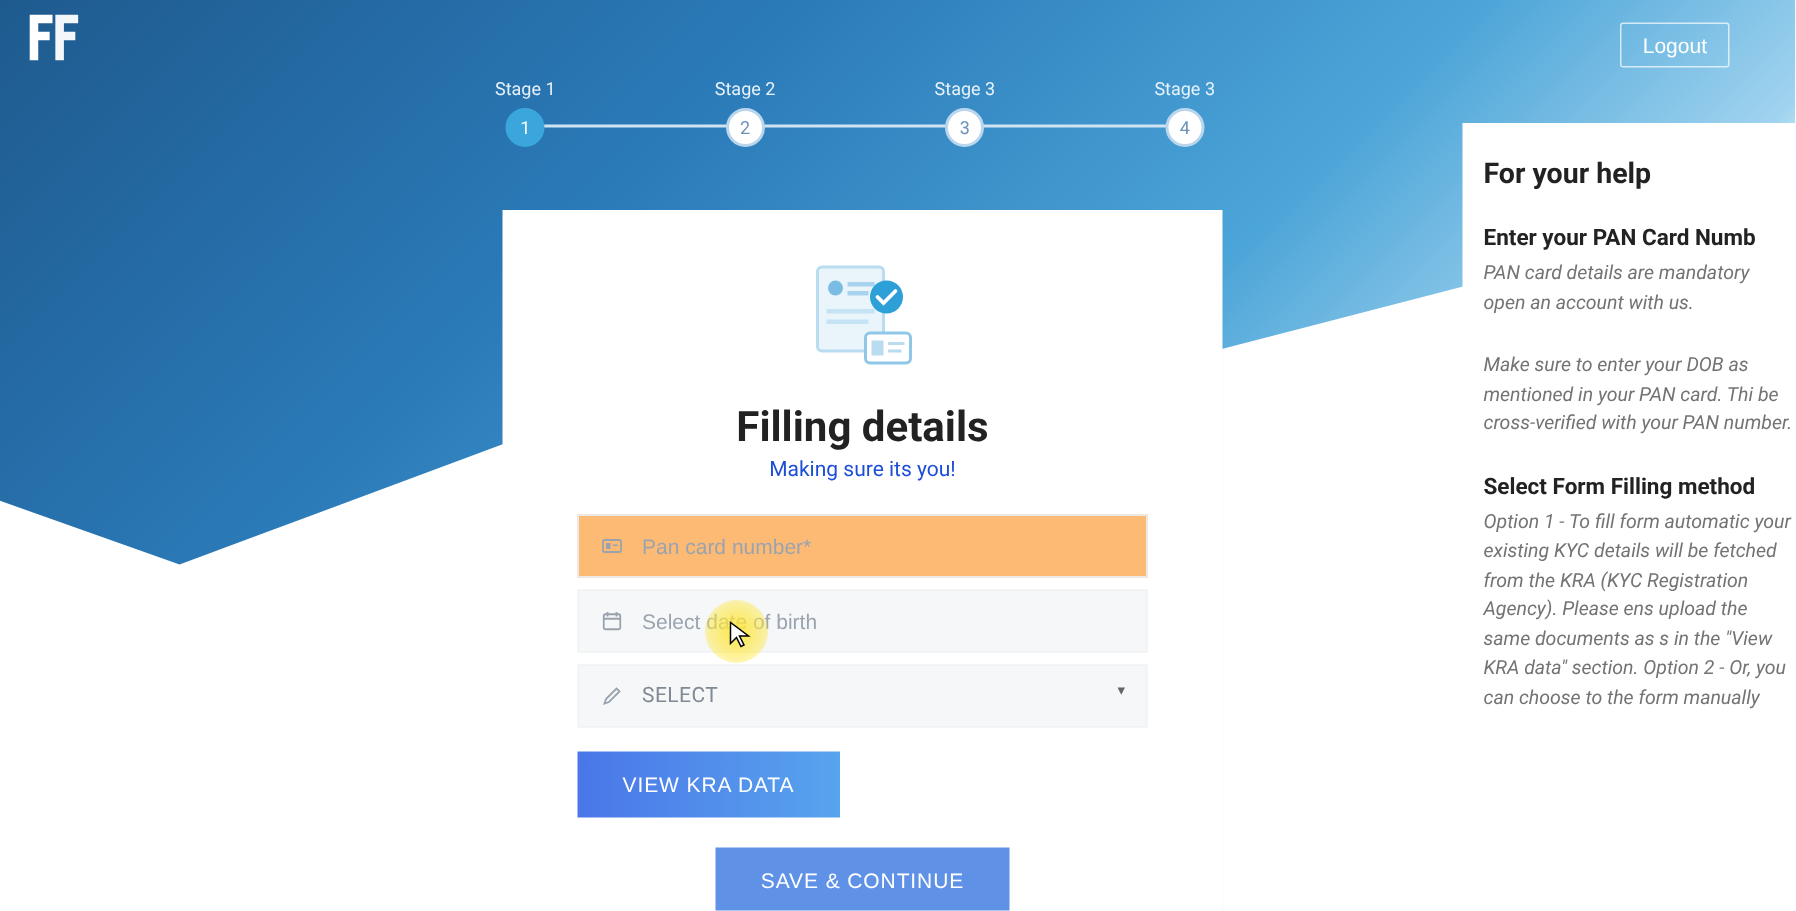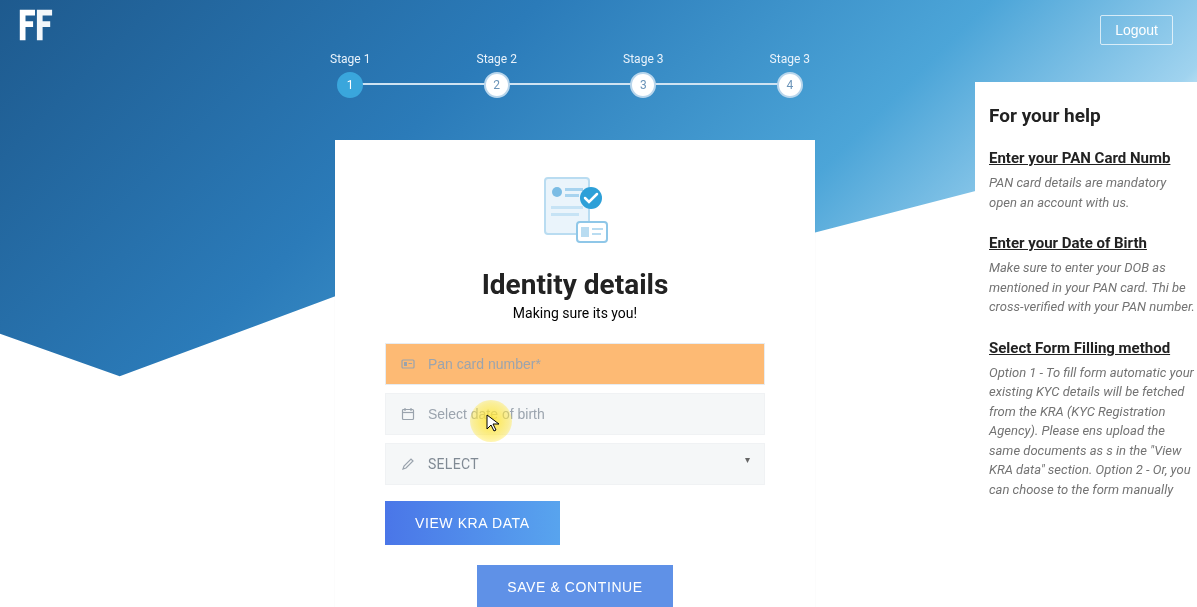--- a/index.html
+++ b/index.html
@@ -21,21 +21,21 @@
 .logo {
   position: absolute;
   top: 6px; left: 16px;
   z-index: 3;
   color: #fff;
   font-weight: 800;
 }
 .logo svg { width: 38px; height: 38px; }
 .logout {
   position: absolute;
-  top: 15px; right: 24px;
+  top: 15px; right: 44px;
   border: 1px solid rgba(255,255,255,0.7);
   color: #fff;
   padding: 6px 14px;
   font-size: 14px;
   background: transparent;
   border-radius: 2px;
   z-index: 3;
   cursor: pointer;
 }
 .stepper {
@@ -103,21 +103,21 @@
   margin-bottom: 18px;
 }
 .card h1 {
   font-size: 28px;
   font-weight: 700;
   color: #222;
   margin-bottom: 4px;
 }
 .card .sub {
   font-size: 14px;
-  color: #000000;
+  color: #1d4ed8;
   margin-bottom: 22px;
 }
 .field {
   border: 1px solid #e7ecf1;
   background: #fdba74;
   height: 42px;
   display: flex;
   align-items: center;
   padding: 0 14px;
   margin-bottom: 8px;
@@ -185,21 +185,20 @@
   font-weight: 700;
   color: #222;
   margin-bottom: 22px;
 }
 .help h3 {
   font-size: 15px;
   font-weight: 700;
   color: #222;
   margin-bottom: 6px;
   white-space: nowrap;
-  text-decoration: underline;
 }
 .help p {
   font-size: 13px;
   color: #737373;
   line-height: 1.5;
   margin-bottom: 22px;
   font-style: italic;
 }
 .cursor-spot {
   position: absolute;
@@ -261,21 +260,21 @@
       <rect x="26" y="36" width="32" height="3" fill="#c6e3f5"></rect>
       <rect x="26" y="43" width="28" height="3" fill="#c6e3f5"></rect>
       <circle cx="66" cy="28" r="11" fill="#2da0d8"></circle>
       <path d="M60 28 l4 4 l8 -8" stroke="#fff" stroke-width="2.5" fill="none" stroke-linecap="round"></path>
       <rect x="52" y="52" width="30" height="20" rx="3" fill="#fff" stroke="#8fc7e8" stroke-width="2"></rect>
       <rect x="56" y="57" width="8" height="10" fill="#b9dcf1"></rect>
       <rect x="67" y="58" width="11" height="2" fill="#b9dcf1"></rect>
       <rect x="67" y="63" width="9" height="2" fill="#b9dcf1"></rect>
     </svg>
   </div>
-  <h1>Identity details</h1>
+  <h1>Filling details</h1>
   <div class="sub">Making sure its you!</div>
 
   <div class="field">
     <span class="ficon">
       <svg width="14" height="14" viewBox="0 0 14 14">
           <rect x="1" y="3" width="12" height="8" rx="1" fill="none" stroke="#9aa3ad" stroke-width="1.2"></rect>
           <rect x="3" y="5" width="3" height="4" fill="#9aa3ad"></rect>
           <rect x="7.5" y="6" width="3.5" height="1" fill="#9aa3ad"></rect>
         </svg>
     </span>
@@ -308,21 +307,20 @@
     <button class="btn btn-kra">VIEW KRA DATA</button>
   </div>
   <div style="clear:both;"></div>
   <button class="btn btn-continue">SAVE &amp; CONTINUE</button>
 </div>
 
 <aside class="help">
   <h2>For your help</h2>
   <h3>Enter your PAN Card Numb</h3>
   <p>PAN card details are mandatory open an account with us.</p>
-  <h3>Enter your Date of Birth</h3>
   <p>Make sure to enter your DOB as mentioned in your PAN card. Thi be cross-verified with your PAN number.</p>
   <h3>Select Form Filling method</h3>
   <p style="margin-bottom:0">Option 1 - To fill form automatic your existing KYC details will be fetched from the KRA (KYC Registration Agency). Please ens upload the same documents as s in the "View KRA data" section. Option 2 - Or, you can choose to the form manually</p>
 </aside>
 
 <div class="cursor-spot" style="top:400px; left:470px;"></div>
 <svg class="cursor-arrow" style="top:414px; left:486px;" width="16" height="20" viewBox="0 0 16 20">
   <path d="M1 1 L1 15 L5 11 L8 17 L10 16 L7 10 L13 10 Z" fill="#fff" stroke="#000" stroke-width="1"></path>
 </svg>
 

